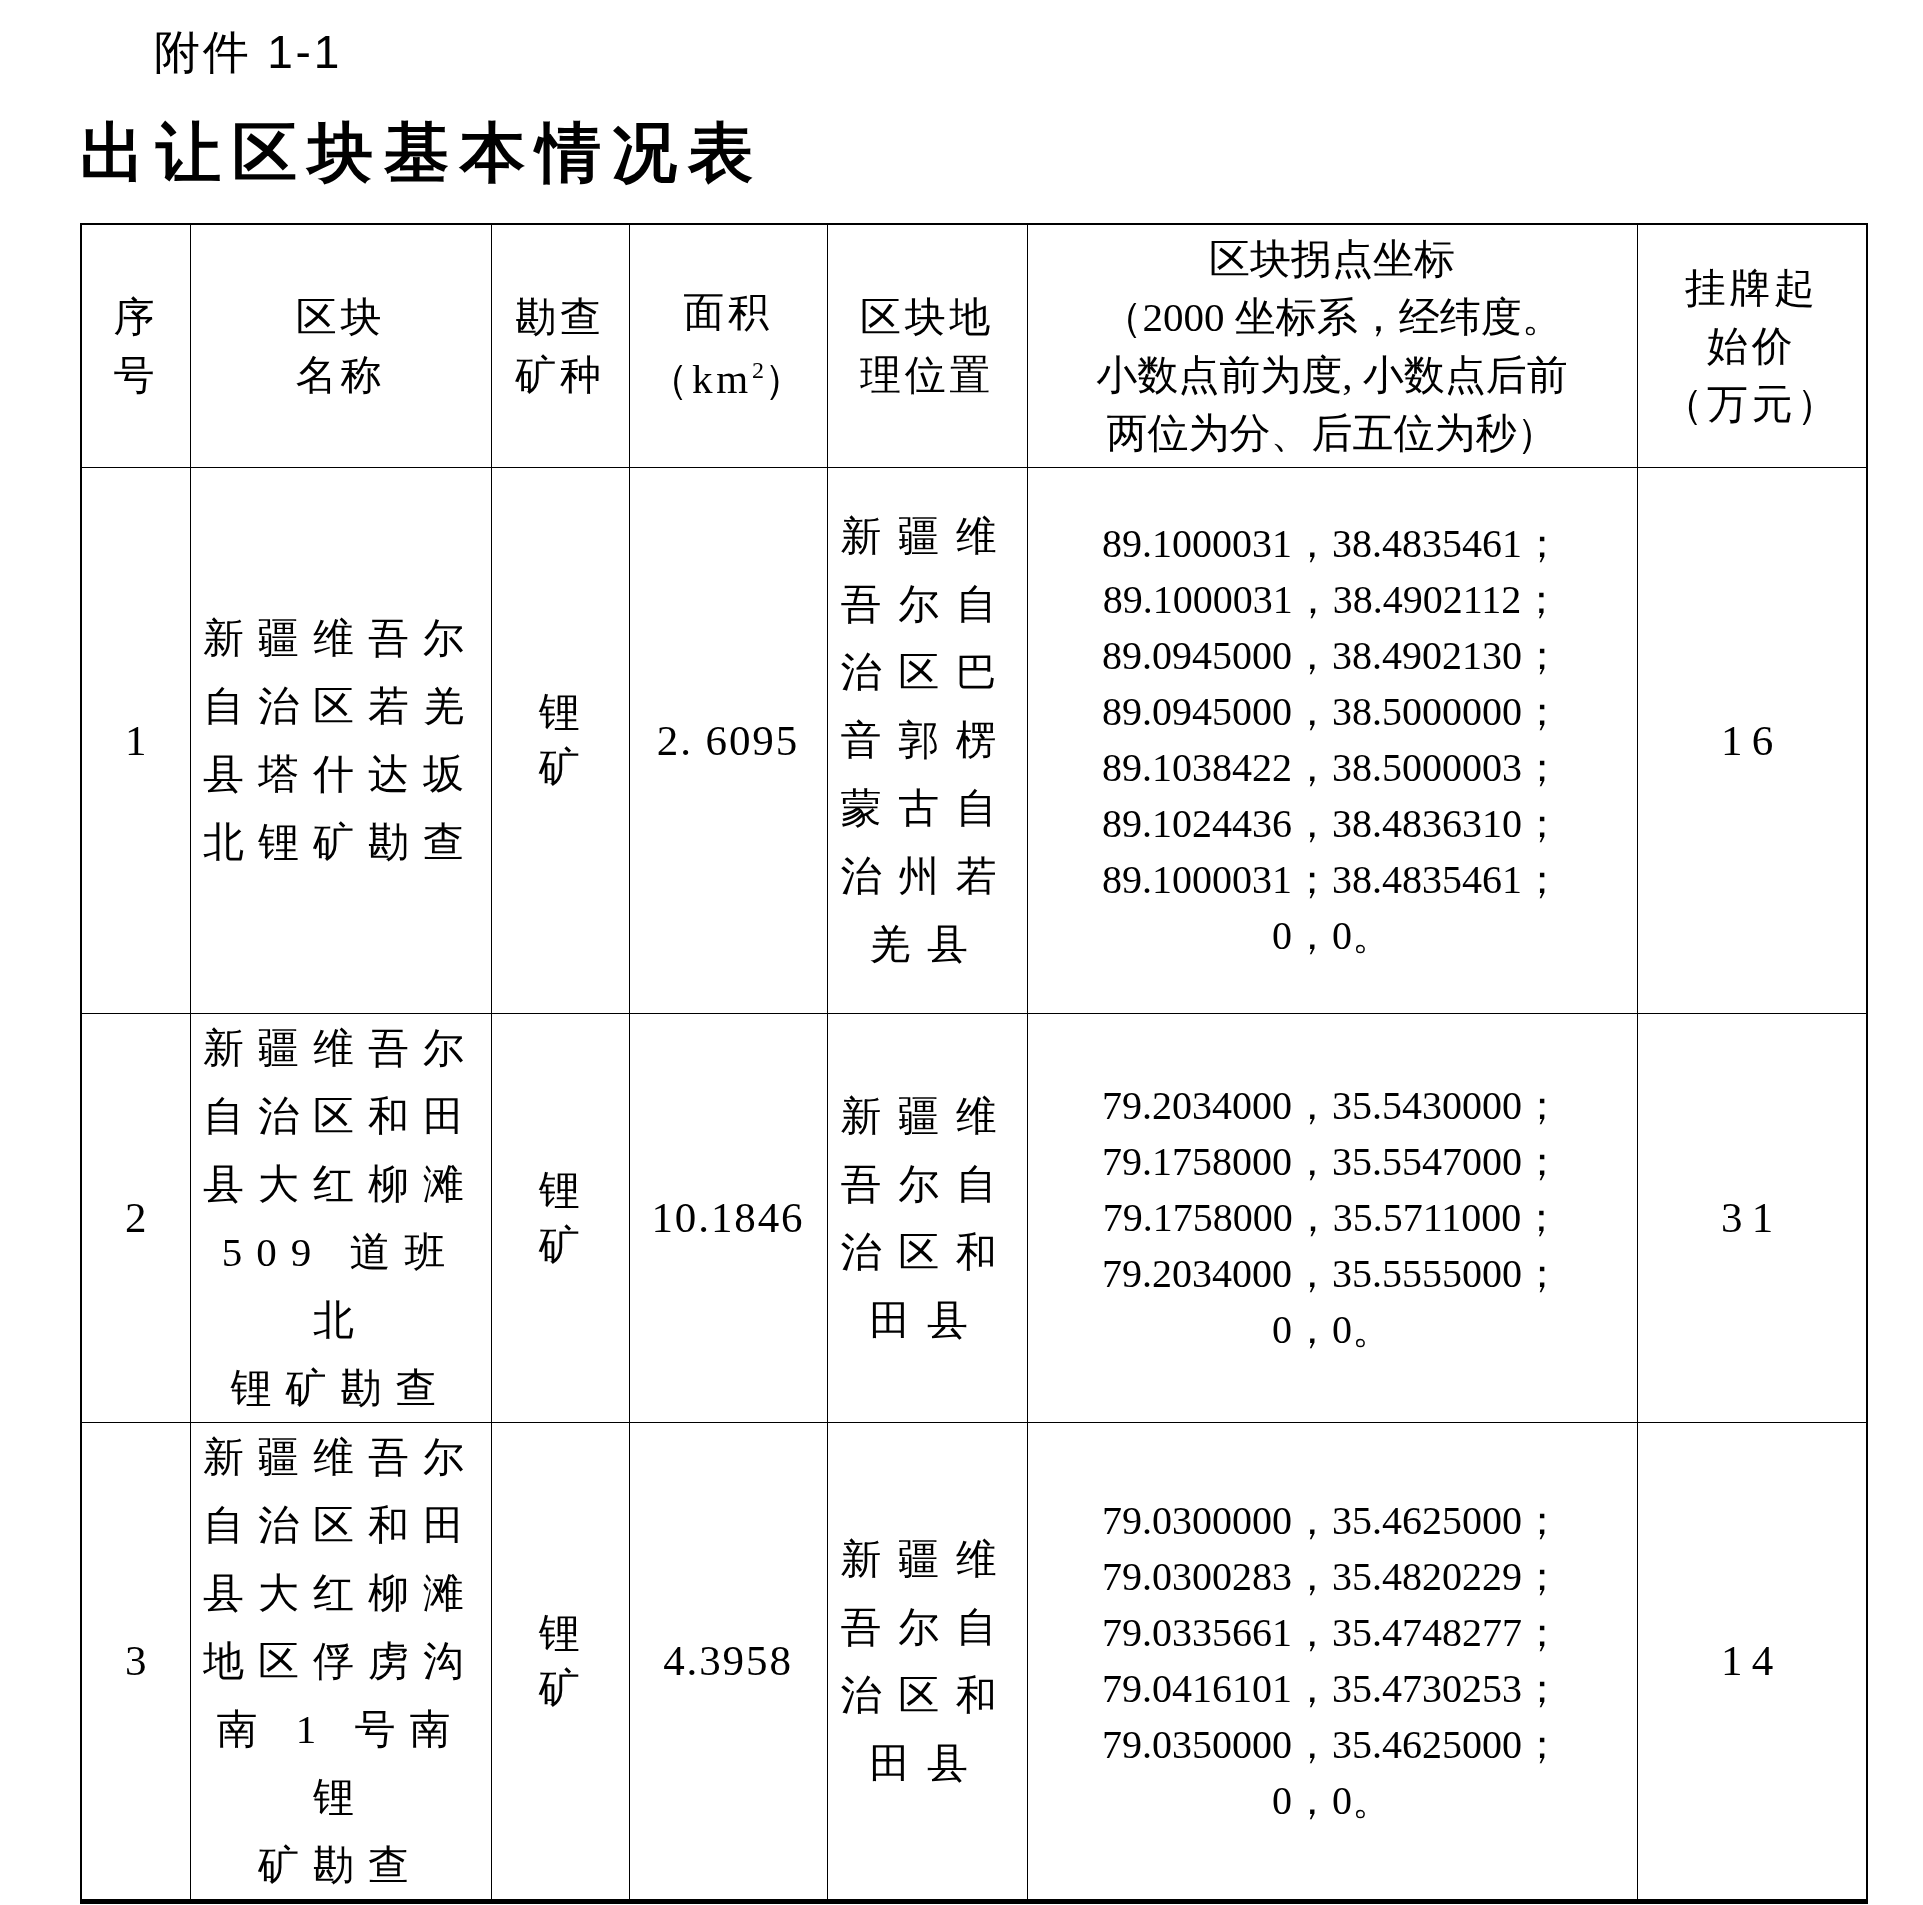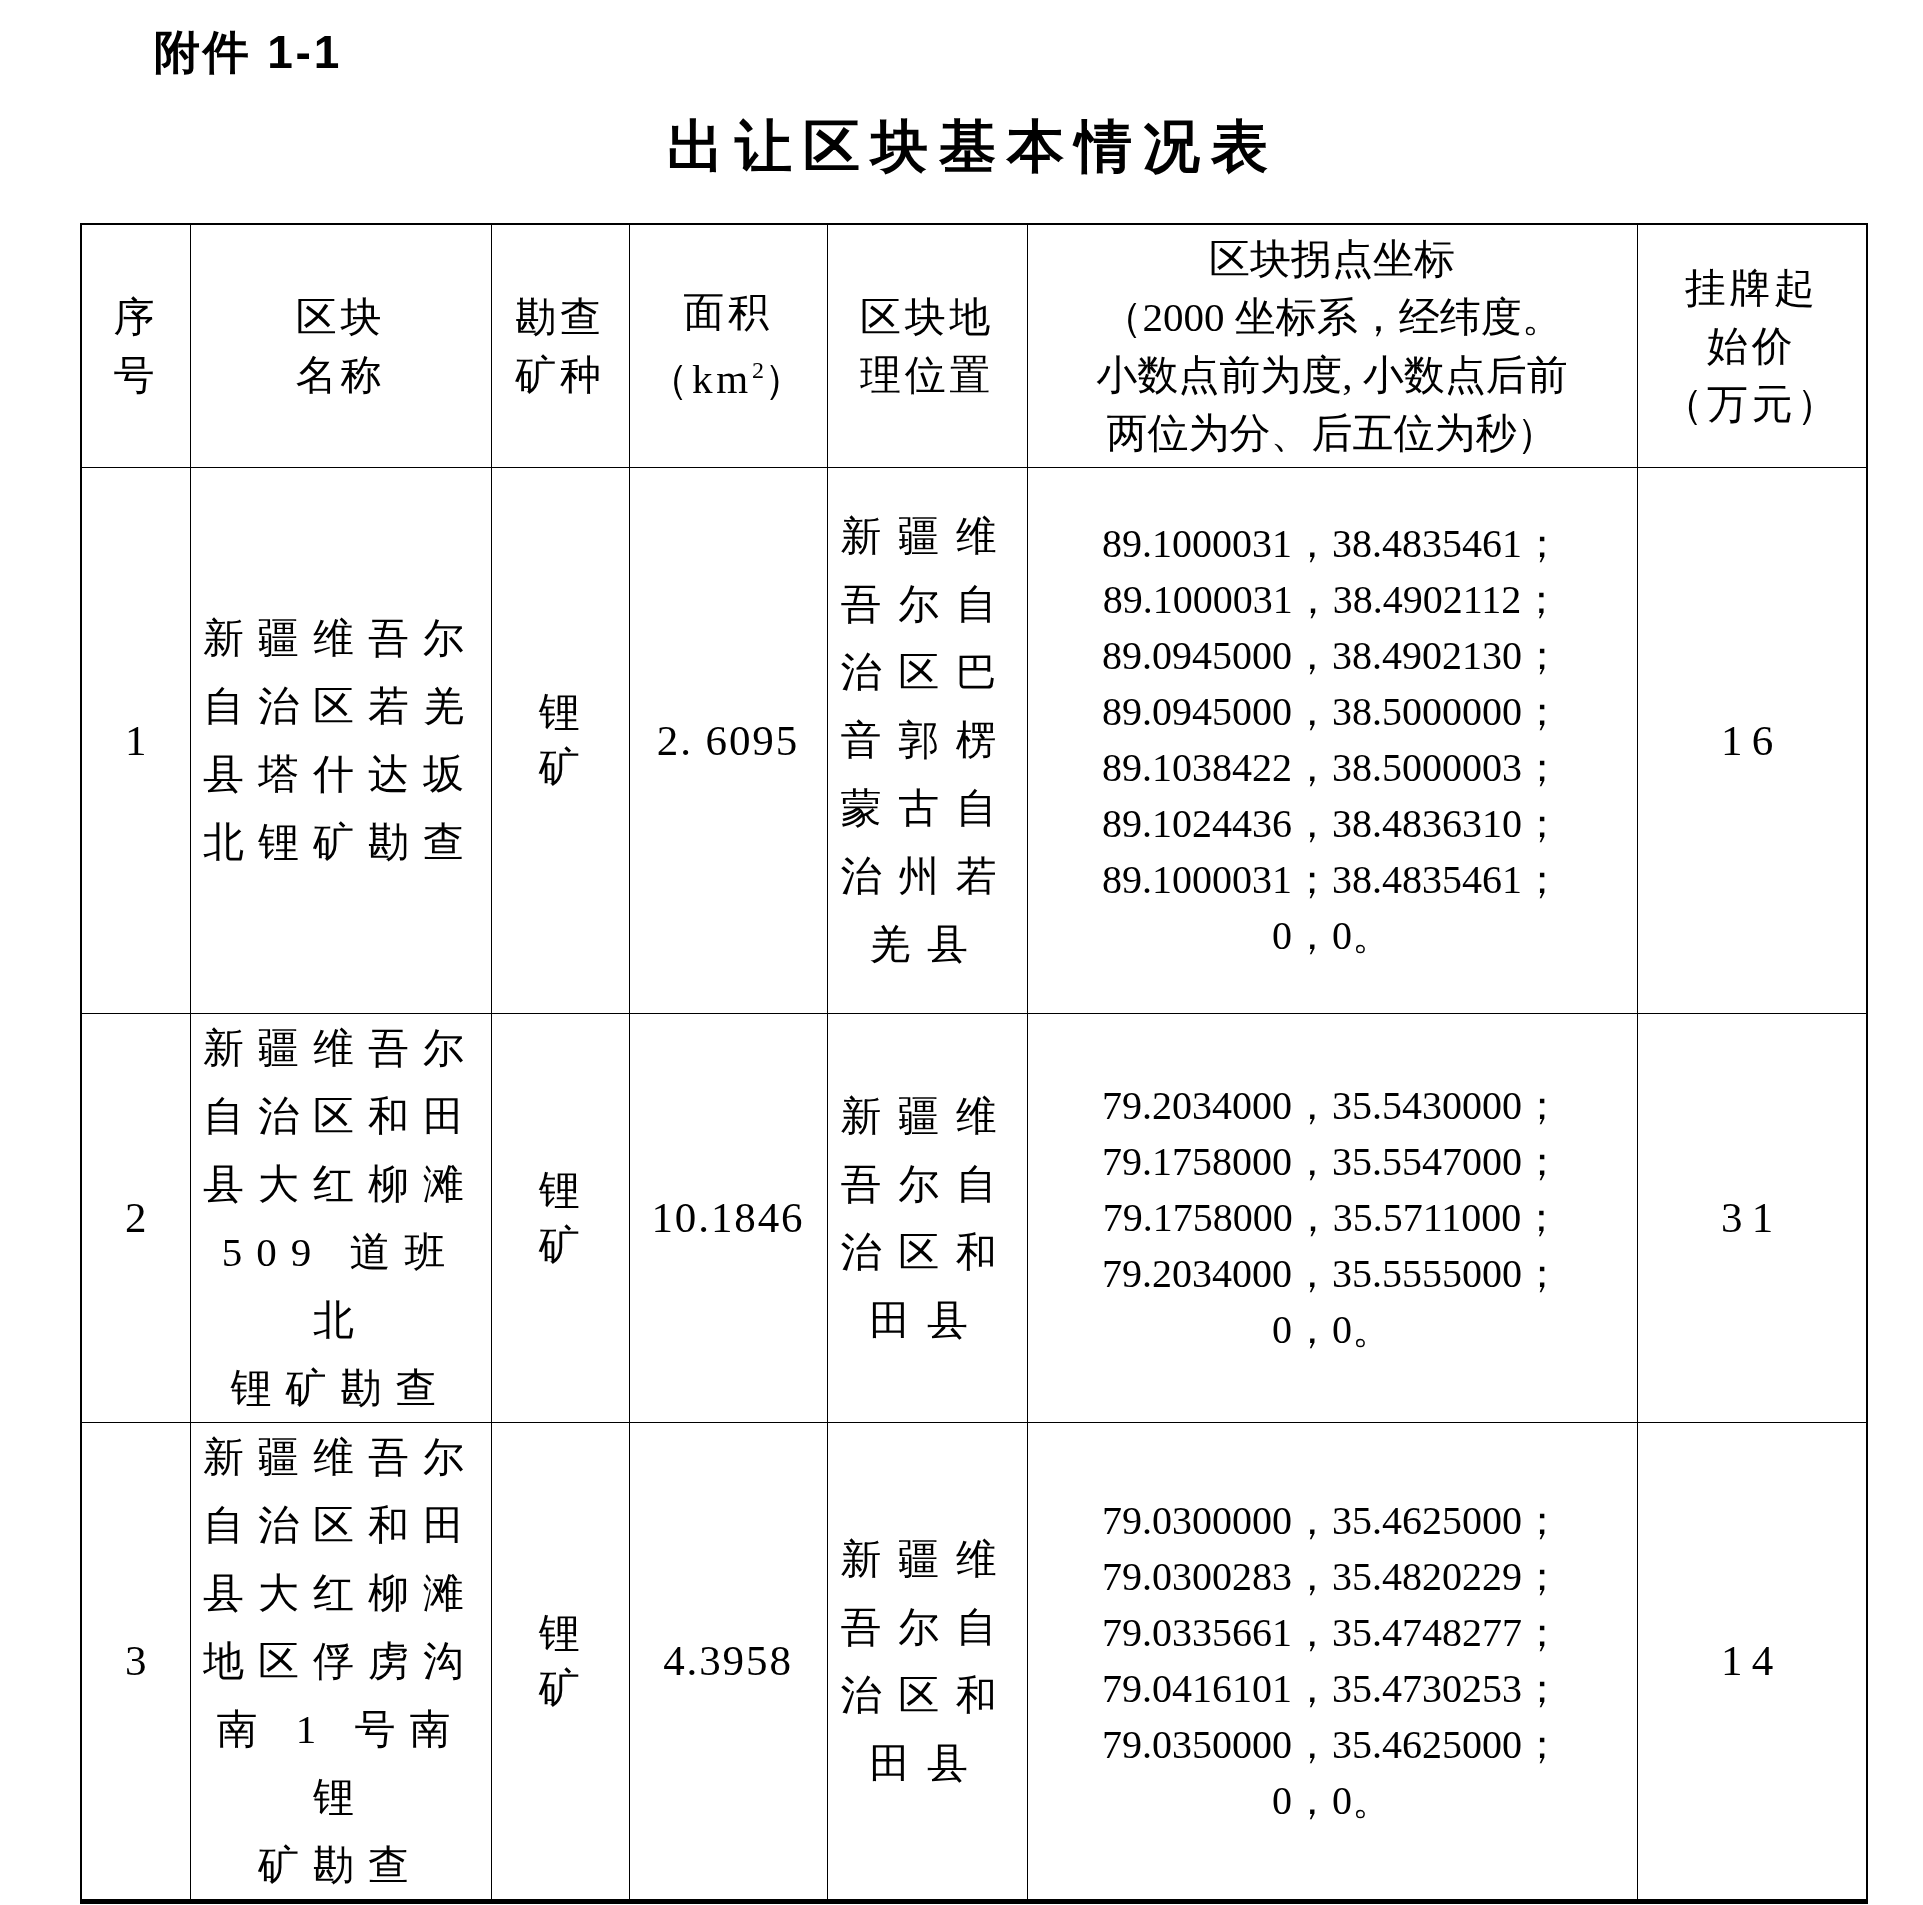--- a/index.html
+++ b/index.html
@@ -5,28 +5,27 @@
   html,body { margin:0; padding:0; }
   body {
     width:1924px; height:1905px;
     background:#ffffff; color:#000;
     font-family:"Liberation Serif", serif;
     position:relative;
     overflow:hidden;
   }
   .attachment-label {
     position:absolute; left:154px; top:22px;
-    font-size:46px; font-weight:bold;
+    font-size:46px; font-weight:normal;
     font-family:"Liberation Sans", sans-serif;
     letter-spacing:2.8px;
   }
   .doc-title {
     position:absolute; left:80px; top:109px; width:1786px;
-    text-align:center;
-    font-size:57px; font-weight:bold;
+    font-size:65px; font-weight:bold;
     font-family:Liberation Mono, monospace;
     letter-spacing:11px;
     white-space:nowrap;
   }
   table.blocks {
     position:absolute; left:80px; top:223px;
     width:1786px;
     border-collapse:collapse; table-layout:fixed;
     border:2.8px solid #000;
     border-bottom:5.6px solid #000;

